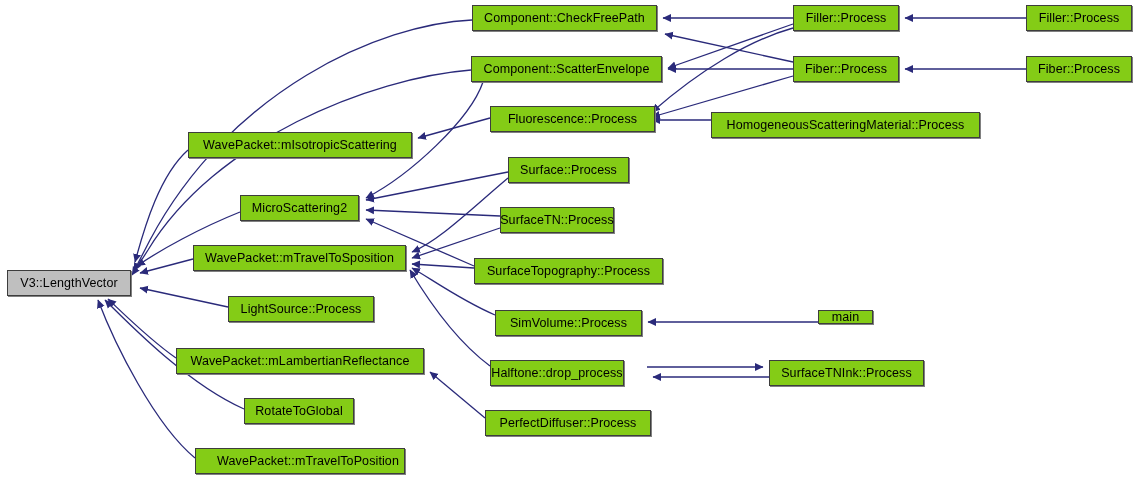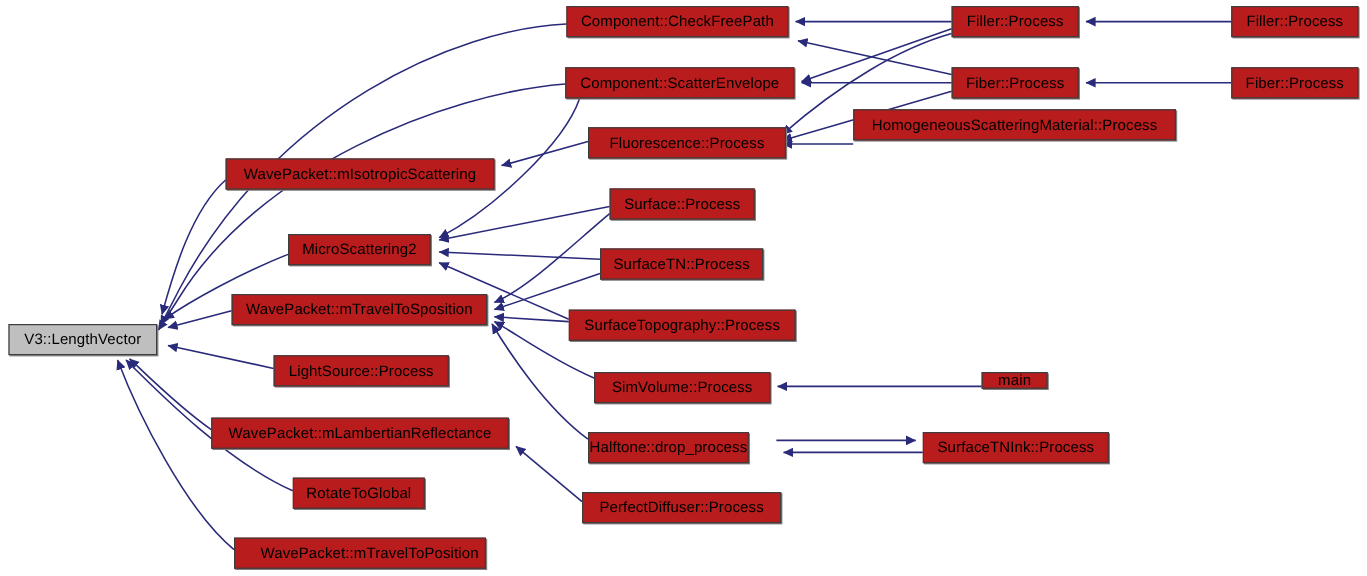--- a/index.html
+++ b/index.html
@@ -19,21 +19,21 @@
     position: absolute;
     left: 0;
     top: 0;
     width: 1139px;
     height: 480px;
   }
   .node {
     position: absolute;
     box-sizing: border-box;
     border: 1px solid #3d3d3d;
-    background: #b91c1c;
+    background: #84cc16;
     color: #000000;
     font-size: 12.5px;
     line-height: 1;
     display: flex;
     align-items: center;
     justify-content: center;
     white-space: nowrap;
     box-shadow: 1px 1px 0 0 #808080;
     z-index: 5;
     letter-spacing: 0.1px;
@@ -122,42 +122,42 @@
       </div>
       <div class="node" style="left: 471px; top: 56px; width: 191px; height: 26px;">
         <span class="node-label">Component::ScatterEnvelope</span>
       </div>
       <div class="node" style="left: 490px; top: 106px; width: 165px; height: 26px;">
         <span class="node-label">Fluorescence::Process</span>
       </div>
       <div class="node" style="left: 508px; top: 157px; width: 121px; height: 26px;">
         <span class="node-label">Surface::Process</span>
       </div>
-      <div class="node" style="left: 500px; top: 207px; width: 136px; height: 26px; text-align: center;">
+      <div class="node" style="left: 500px; top: 207px; width: 114px; height: 26px; text-align: center;">
         <span class="node-label">SurfaceTN::Process</span>
       </div>
       <div class="node" style="left: 474px; top: 258px; width: 189px; height: 26px;">
         <span class="node-label">SurfaceTopography::Process</span>
       </div>
       <div class="node" style="left: 495px; top: 310px; width: 147px; height: 26px;">
         <span class="node-label">SimVolume::Process</span>
       </div>
       <div class="node" style="left: 490px; top: 360px; width: 134px; height: 26px;">
         <span class="node-label">Halftone::drop_process</span>
       </div>
       <div class="node" style="left: 485px; top: 410px; width: 166px; height: 26px;">
         <span class="node-label">PerfectDiffuser::Process</span>
       </div>
       <div class="node" style="left: 793px; top: 5px; width: 106px; height: 26px;">
         <span class="node-label">Filler::Process</span>
       </div>
       <div class="node" style="left: 793px; top: 56px; width: 106px; height: 26px;">
         <span class="node-label">Fiber::Process</span>
       </div>
-      <div class="node" style="left: 711px; top: 91px; width: 269px; height: 26px;">
+      <div class="node" style="left: 711px; top: 112px; width: 269px; height: 26px;">
         <span class="node-label">HomogeneousScatteringMaterial::Process</span>
       </div>
       <div class="node" style="left: 818px; top: 310px; width: 55px; height: 14px;">
         <span class="node-label">main</span>
       </div>
       <div class="node" style="left: 769px; top: 360px; width: 155px; height: 26px;">
         <span class="node-label">SurfaceTNInk::Process</span>
       </div>
       <div class="node" style="left: 1026px; top: 5px; width: 106px; height: 26px;">
         <span class="node-label">Filler::Process</span>

